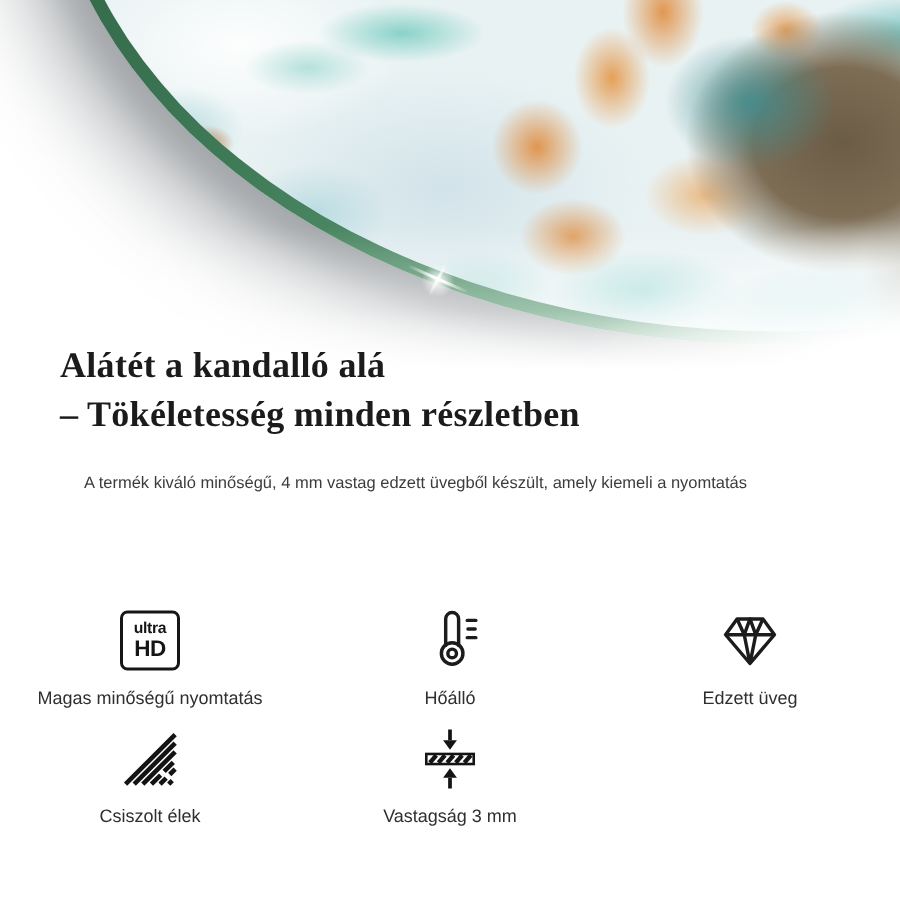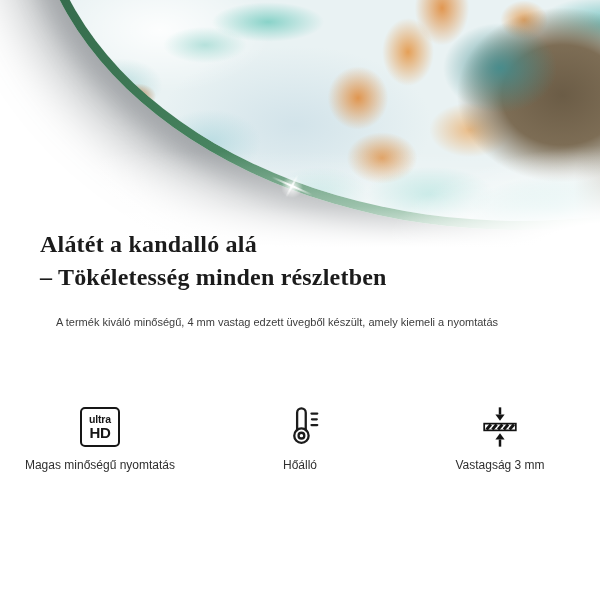--- a/index.html
+++ b/index.html
@@ -110,21 +110,45 @@
           <path d="M21 27.5 V9 a4.5 4.5 0 0 1 9 0 v18.5"></path>
           <circle cx="25.5" cy="33" r="7.5"></circle>
           <circle cx="25.5" cy="33" r="3"></circle>
           <path d="M36 10 h6 M36.5 16 h5 M36 22 h6"></path>
         </svg>
       </div>
       <div class="feature-label">Hőálló</div>
     </div>
 
 
+    <div class="feature">
+      <div class="icon-box">
+        <svg class="ficon" width="46" height="46" viewBox="0 0 48 48" stroke-width="2.2" stroke-linejoin="round">
+          <path d="M15 9 H33 L41 20 L24 40 L7 20 Z"></path>
+          <path d="M7 20 H41"></path>
+          <path d="M15 9 L20 20 L24 9 L28 20 L33 9"></path>
+          <path d="M20 20 L24 40 M28 20 L24 40"></path>
+        </svg>
+      </div>
+      <div class="feature-label">Edzett üveg</div>
+    </div>
 
+    <div class="feature">
+      <div class="icon-box">
+        <svg width="46" height="46" viewBox="0 0 48 48" stroke="#141414" fill="none" stroke-width="3.2">
+          <path d="M7 41.5 L41.5 7"></path>
+          <path d="M13 41.5 L41.5 13"></path>
+          <path d="M19 41.5 L41.5 19"></path>
+          <path d="M25 41.5 L41.5 25" stroke-dasharray="9 3.5"></path>
+          <path d="M31 41.5 L41.5 31" stroke-dasharray="6 3.5"></path>
+          <path d="M37 41.5 L41.5 37" stroke-dasharray="3.5 3"></path>
+        </svg>
+      </div>
+      <div class="feature-label">Csiszolt élek</div>
+    </div>
 
     <div class="feature">
       <div class="icon-box">
         <svg width="46" height="46" viewBox="0 0 48 48">
           <g stroke="#141414" fill="none" stroke-width="2.6">
             <path d="M24 3.5 V11"></path>
             <path d="M24 44.5 V37"></path>
           </g>
           <polygon points="19.2,11 28.8,11 24,17.5" fill="#141414"></polygon>
           <polygon points="19.2,37 28.8,37 24,30.5" fill="#141414"></polygon>

